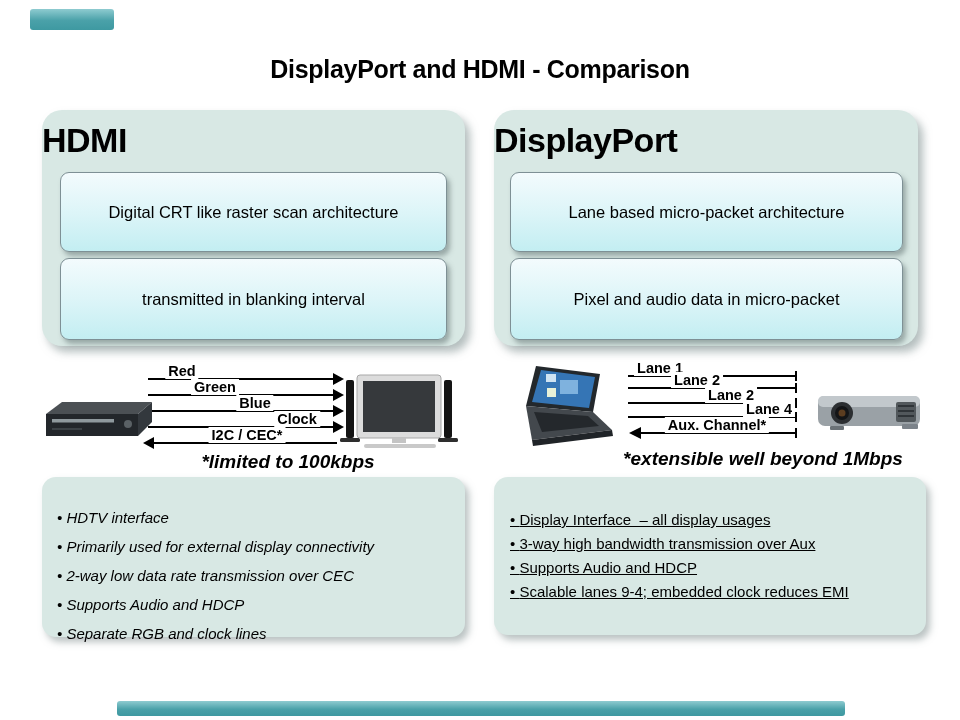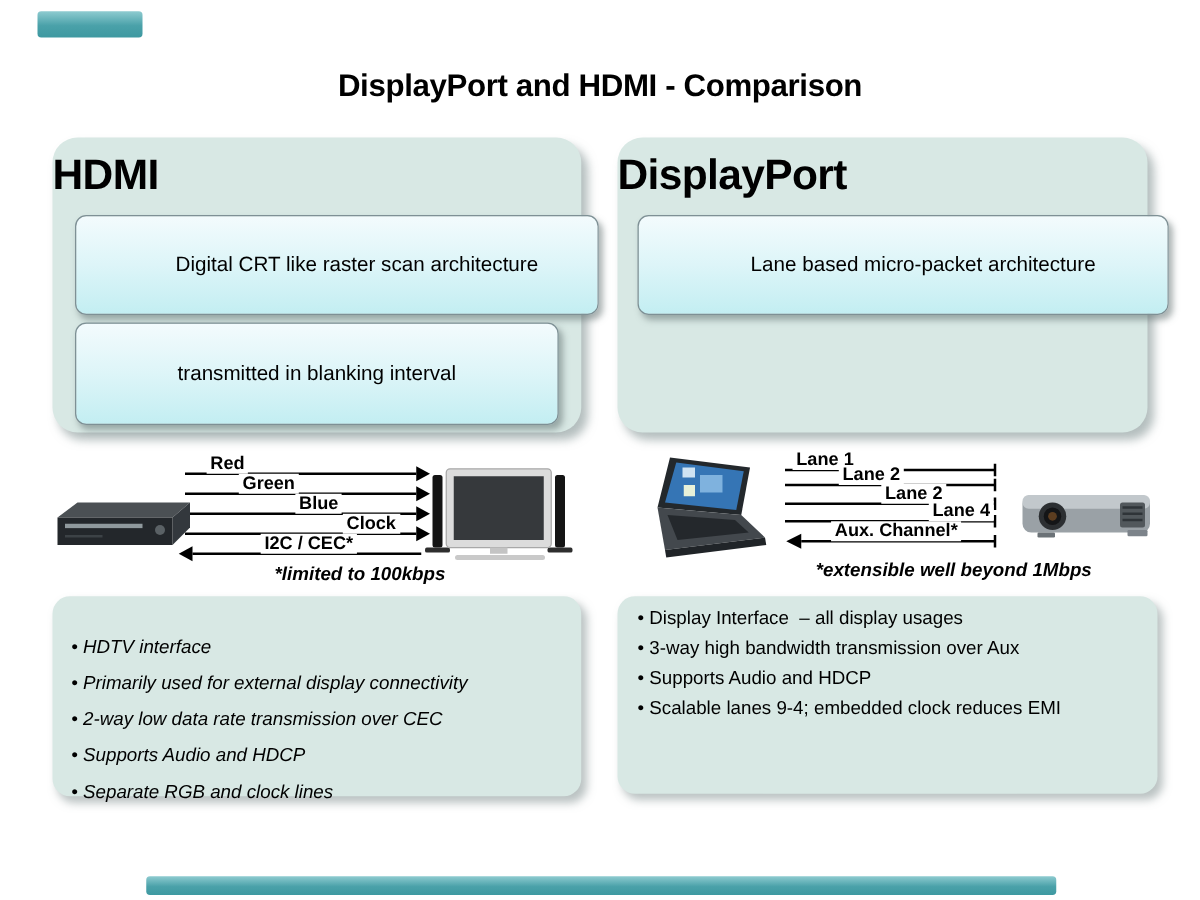--- a/index.html
+++ b/index.html
@@ -22,39 +22,39 @@
   .panel h2{margin:11px 0 0;text-align:left;font-size:34px;line-height:38px;font-weight:bold;letter-spacing:-0.5px;}
 
   .gbox{position:absolute;border:1px solid #7e9095;border-radius:9px;
     background:linear-gradient(180deg,#f3fbfd 0%,#ddf5f8 50%,#c3eef2 100%);
     box-shadow:3px 4px 5px rgba(90,105,105,0.5);
     display:flex;flex-direction:column;justify-content:center;text-align:center;
     font-size:16.5px;line-height:21px;}
   .gbox span{display:block;white-space:pre-wrap;}
   .panel.left .gbox{left:18px;width:385px;}
   .panel.right .gbox{left:16px;width:391px;}
-  .gbox.first{top:62px;height:78px;padding-left:32px;}
+  .gbox.first{top:62px;height:78px;}
   .gbox.second{top:148px;height:80px;}
 
   .diagram{position:absolute;top:358px;width:430px;height:114px;}
   .diagram.left{left:40px;}
   .diagram.right{left:500px;}
   .diagram svg{position:absolute;left:0;top:0;}
   .sig{position:absolute;transform:translateX(-50%);background:#fff;padding:0 3px;
     font-size:14.5px;font-weight:bold;line-height:16px;white-space:nowrap;}
   .caption{position:absolute;transform:translateX(-50%);
-    font-size:15px;font-weight:bold;font-style:italic;white-space:nowrap;}
+    font-size:19px;font-weight:bold;font-style:italic;white-space:nowrap;}
 
   .features{position:absolute;top:477px;background:#d8e8e4;border-radius:14px;
     box-shadow:4px 5px 7px rgba(119,136,136,0.5);}
   .features.left{left:42px;width:423px;height:160px;}
   .features.right{left:494px;width:432px;height:158px;}
   .features ul{list-style:none;margin:0;}
   .features.left ul{padding:26px 8px 0 15px;}
-  .features.right ul{padding:6px 8px 0 16px;}
+  .features.right ul{padding:31px 8px 0 16px;text-decoration:underline;}
   .features li{font-size:15px;white-space:pre-wrap;}
   .features.left li{line-height:29px;font-style:italic;}
   .features.right li{line-height:24px;}
   .features li::before{content:"• ";}
 </style>
 </head>
 <body>
 
 <div>
 
@@ -70,20 +70,24 @@
     </div>
     <div class="gbox second">
       <span>transmitted in blanking interval</span>
     </div>
   </section>
 
   <section class="panel right">
     <h2>DisplayPort</h2>
     <div class="gbox first">
       <span>Lane based micro-packet architecture</span>
+      <span></span>
+    </div>
+    <div class="gbox second">
+      <span>Pixel and audio data in micro-packet</span>
       <span></span>
     </div>
   </section>
 
   <div class="diagram left">
     <svg width="430" height="114" viewBox="0 0 430 114">
 
       <g stroke="#000" stroke-width="2" fill="#000">
         <line x1="108" y1="21" x2="293" y2="21"></line>
           <polygon points="293,15 293,27 304,21" stroke="none"></polygon>

